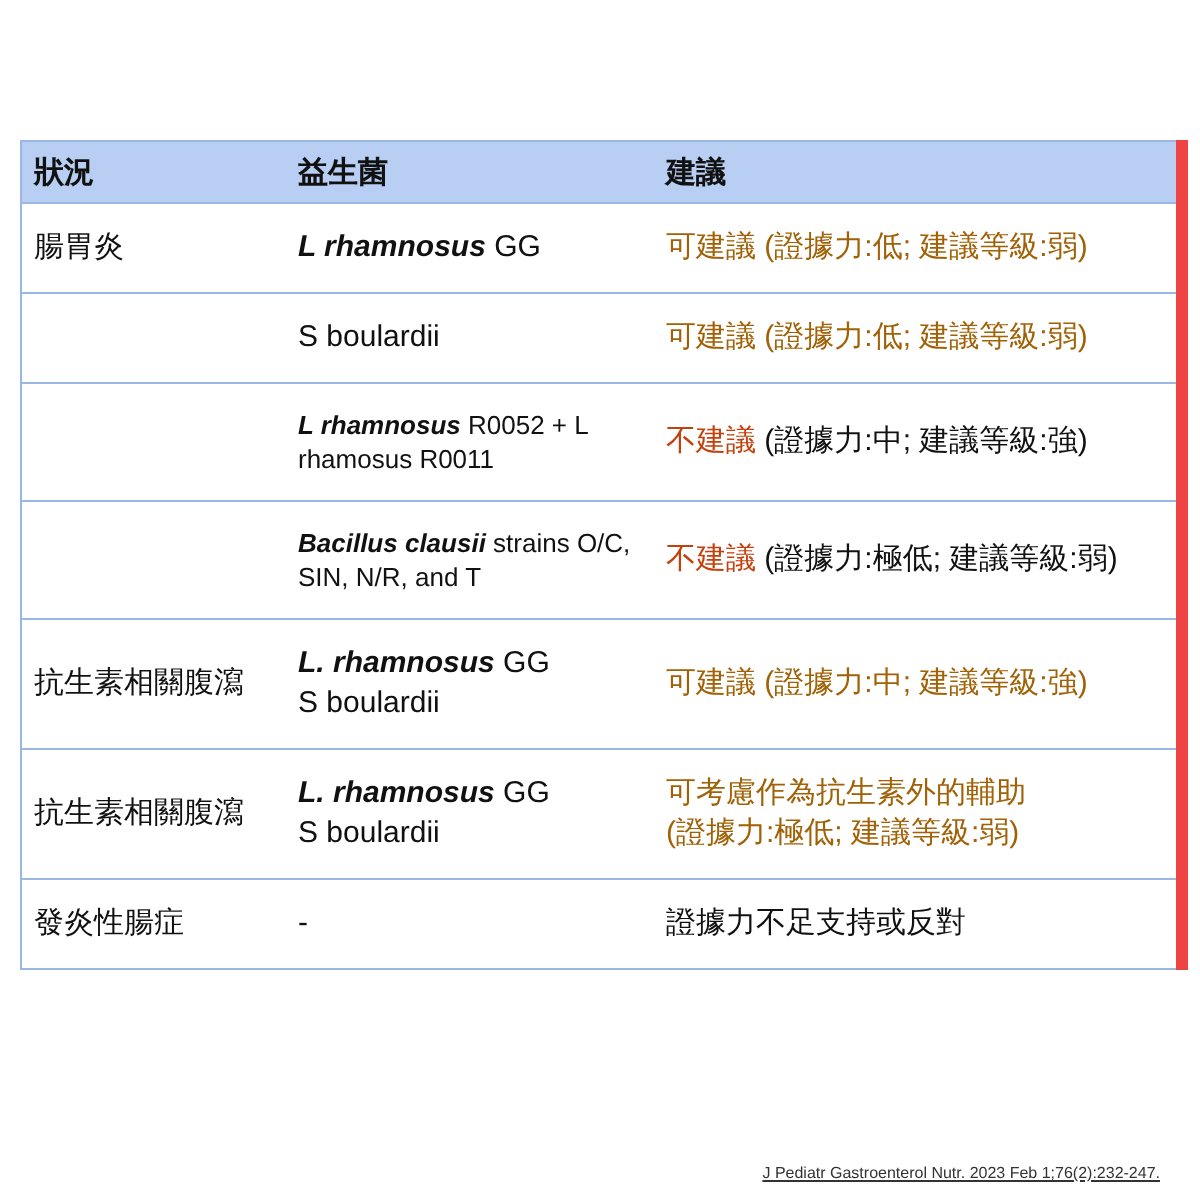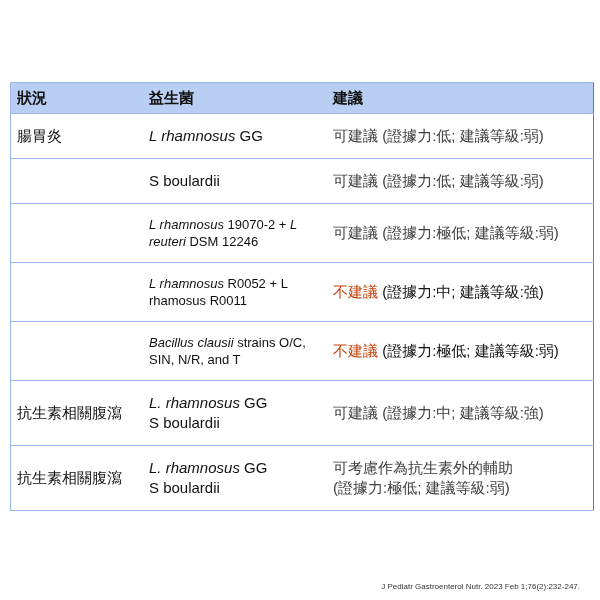--- a/index.html
+++ b/index.html
@@ -1,30 +1,30 @@
 <!DOCTYPE html>
 <html><head>
 <meta charset="utf-8">
 <style>
   html, body { margin:0; padding:0; background:#ffffff; }
   body { width:600px; height:600px; position:relative; overflow:hidden;
          font-family:"Liberation Sans","DejaVu Sans",sans-serif; color:#111; }
   table.main { position:absolute; left:10px; top:70px; width:584px; border-collapse:collapse;
-               border-left:1px solid #9ab8e6; border-right:1px solid #ef4444; border-bottom:1px solid #9ab8e6;margin-top:12px; }
+               border-left:1px solid #9ab8e6; border-right:6px solid #ef4444; border-bottom:1px solid #9ab8e6; }
   th { background:#b8cff3; text-align:left; font-weight:bold; font-size:15px;
        height:30px; padding:0 6px; border-top:1px solid #9ab8e6; }
   td { font-size:15px; padding:12px 6px; border-top:1px solid #9ab8e6; vertical-align:middle; line-height:20px; }
   td.small { font-size:13px; line-height:17px; }
   .c1 { width:120px; }
   .c2 { width:172px; }
-  .green { color:#404040; }
+  .green { color:#a16207; }
   .red { color:#c2410c; }
   .black { color:#111; }
-  i { font-style:italic; }
-  .cite { position:absolute; right:20px; top:582px; font-size:8px; color:#333; }
+  i { font-style:italic;font-weight:bold; }
+  .cite { position:absolute; right:20px; top:582px; font-size:8px; color:#333;text-decoration:underline; }
 </style>
 </head>
 <body>
 
 <table class="main">
   <thead>
     <tr>
       <th class="c1">狀況</th>
       <th class="c2">益生菌</th>
       <th>建議</th>
@@ -34,41 +34,41 @@
       <tr style="height: 30px;">
         <td class="c1"><span>腸胃炎</span></td>
         <td class="c2"><i>L rhamnosus</i><span> GG</span></td>
         <td><span class="green">可建議</span><span class="green"> (證據力:低; 建議等級:弱)</span></td>
       </tr>
       <tr style="height: 28px;">
         <td class="c1"><span></span></td>
         <td class="c2"><span>S boulardii</span></td>
         <td><span class="green">可建議</span><span class="green"> (證據力:低; 建議等級:弱)</span></td>
       </tr>
-      <tr style="height: 50px;">
-        <td class="c1"><span></span></td>
-        <td class="c2 small"><i>L rhamnosus</i><span> 19070-2 + </span><i>L reuteri</i><span> DSM 12246</span></td>
-        <td><span class="green">可建議</span><span class="green"> (證據力:極低; 建議等級:弱)</span></td>
-      </tr>
       <tr style="height: 48px;">
         <td class="c1"><span></span></td>
         <td class="c2 small"><i>L rhamnosus</i><span> R0052 + L rhamosus R0011</span></td>
         <td><span class="red">不建議</span><span class="black"> (證據力:中; 建議等級:強)</span></td>
       </tr>
       <tr style="height: 50px;">
         <td class="c1"><span></span></td>
         <td class="c2 small"><i>Bacillus clausii</i><span> strains O/C, SIN, N/R, and T</span></td>
         <td><span class="red">不建議</span><span class="black"> (證據力:極低; 建議等級:弱)</span></td>
       </tr>
       <tr style="height: 50px;">
         <td class="c1"><span>抗生素相關腹瀉</span></td>
         <td class="c2"><i>L. rhamnosus</i><span> GG</span><br><span>S boulardii</span></td>
         <td><span class="green">可建議</span><span class="green"> (證據力:中; 建議等級:強)</span></td>
       </tr>
       <tr style="height: 56px;">
         <td class="c1"><span>抗生素相關腹瀉</span></td>
         <td class="c2"><i>L. rhamnosus</i><span> GG</span><br><span>S boulardii</span></td>
         <td><span class="green">可考慮作為抗生素外的輔助</span><br><span class="green">(證據力:極低; 建議等級:弱)</span></td>
       </tr>
+      <tr style="height: 40px;">
+        <td class="c1"><span>發炎性腸症</span></td>
+        <td class="c2"><span>-</span></td>
+        <td><span class="black">證據力不足支持或反對</span></td>
+      </tr>
     </tbody>
 </table>
 
 <div class="cite">J Pediatr Gastroenterol Nutr. 2023 Feb 1;76(2):232-247.</div>
 
 </body></html>

